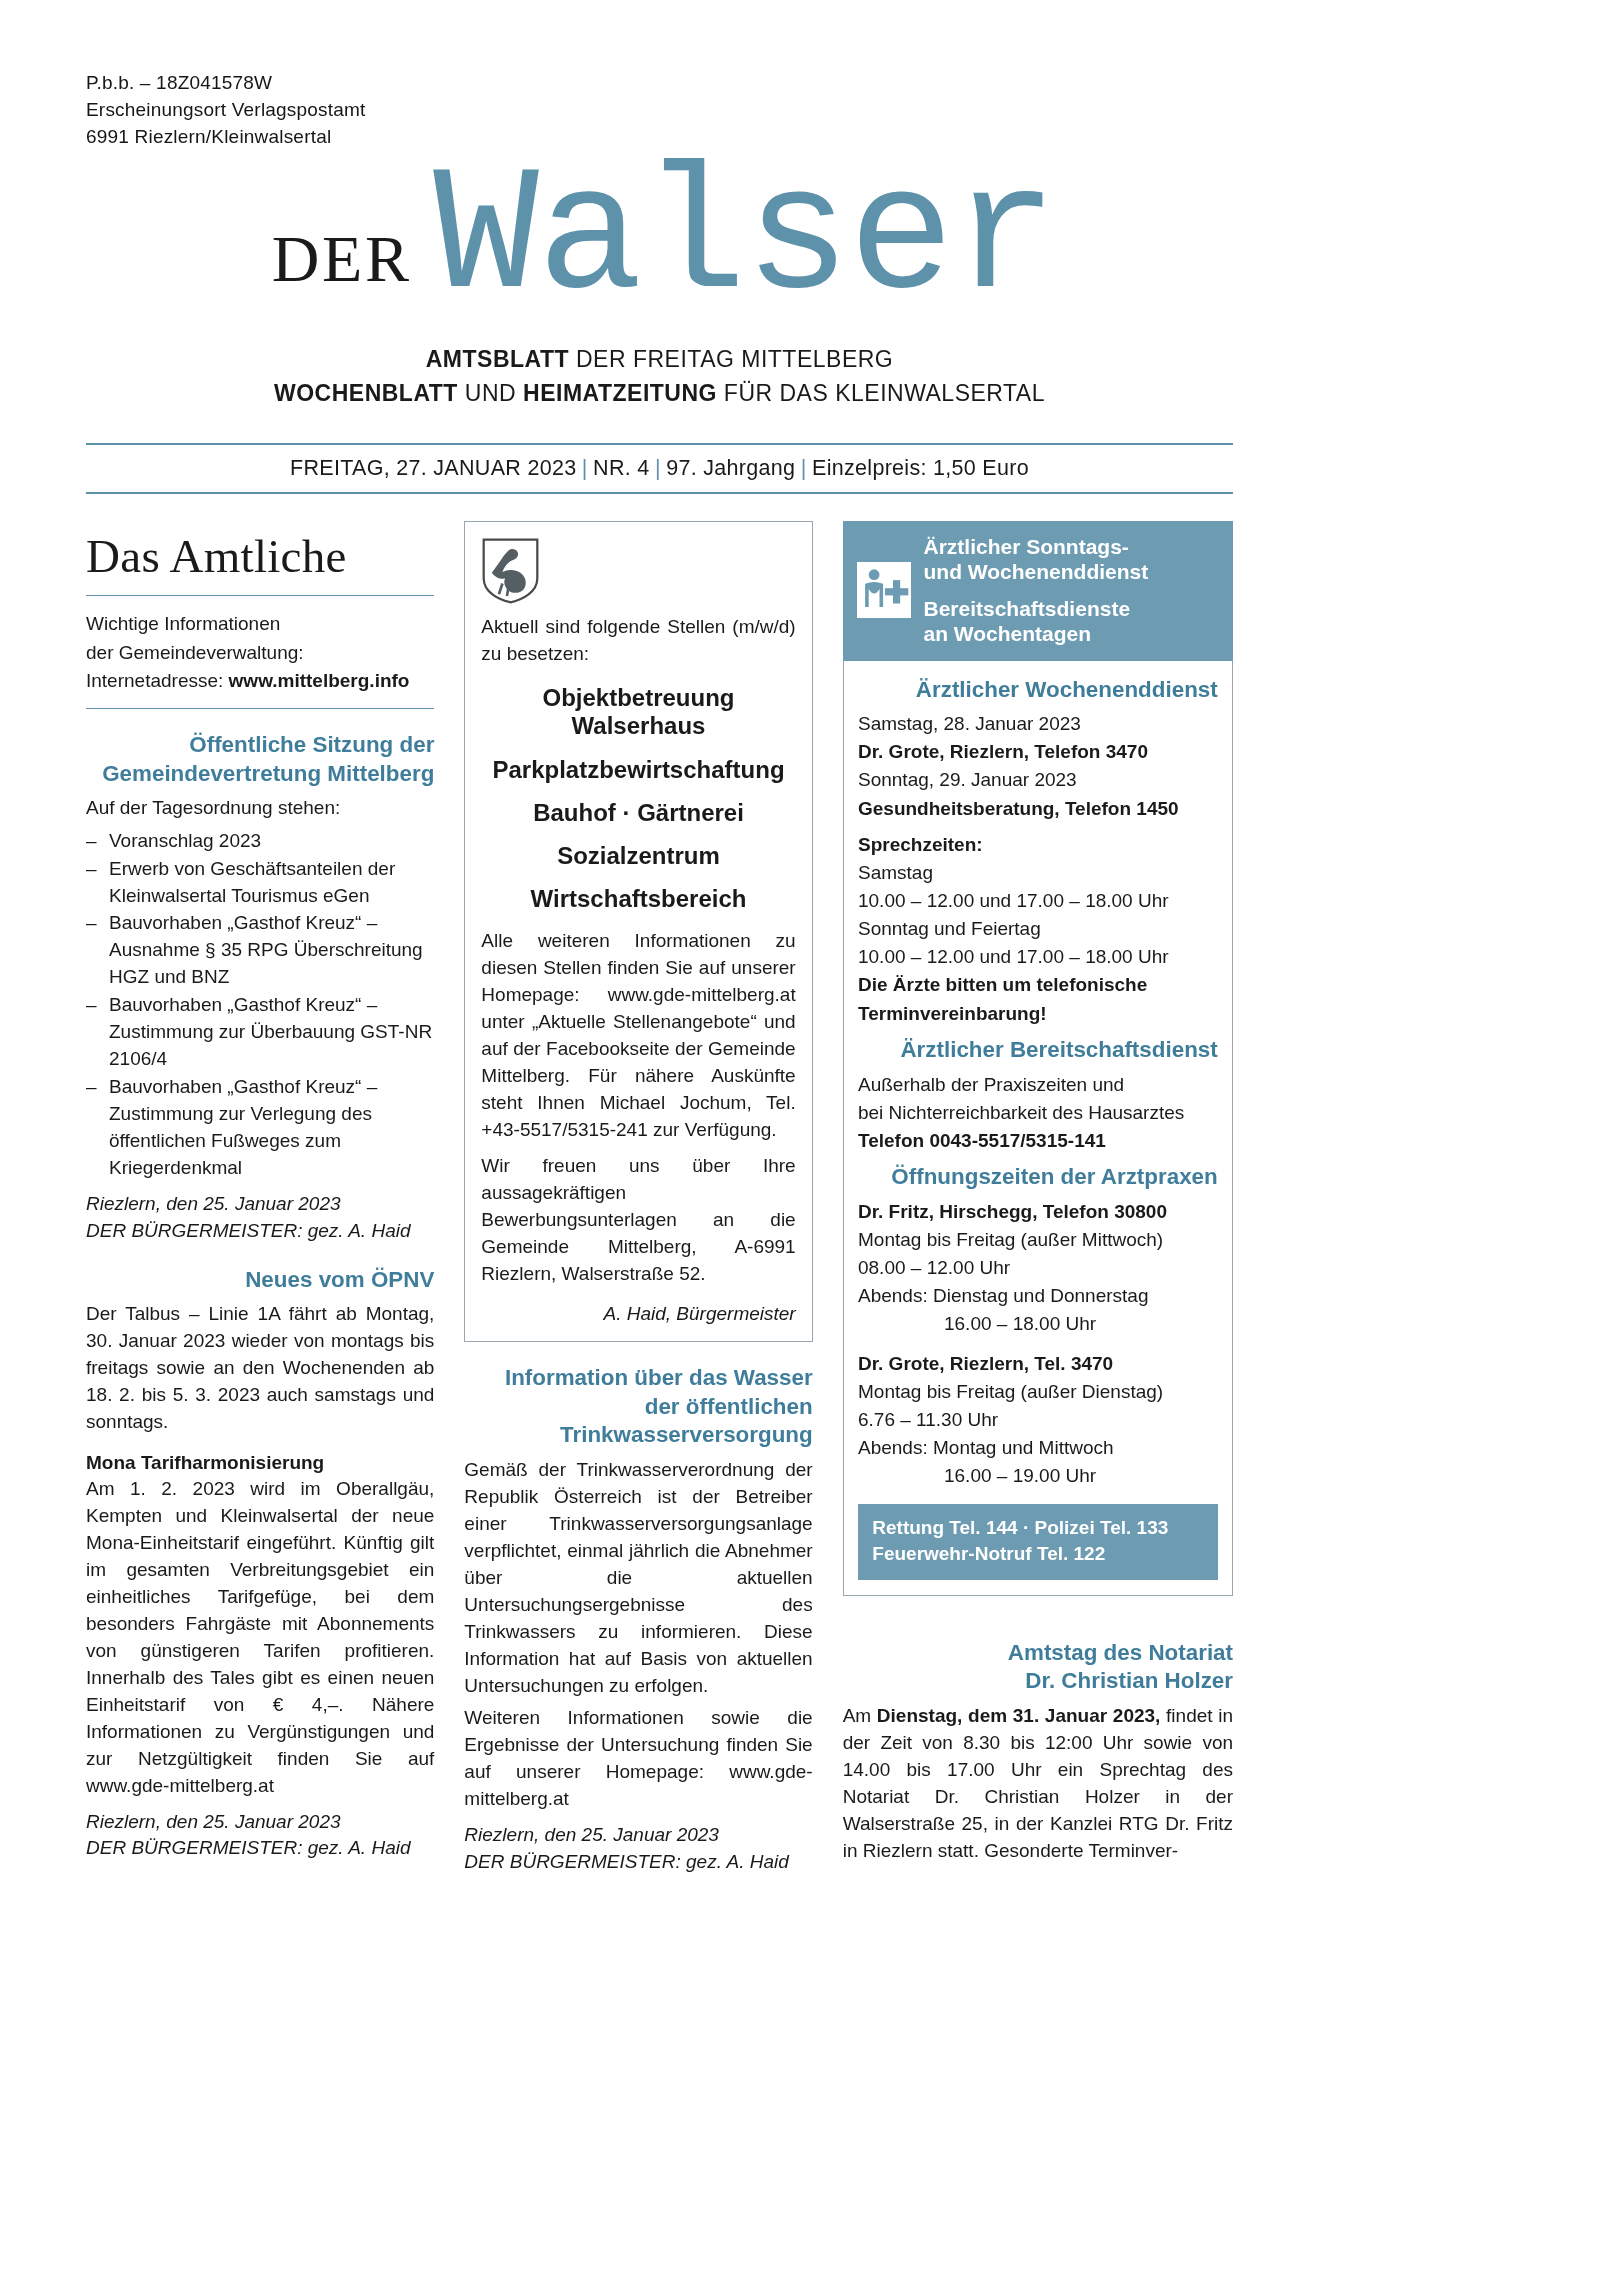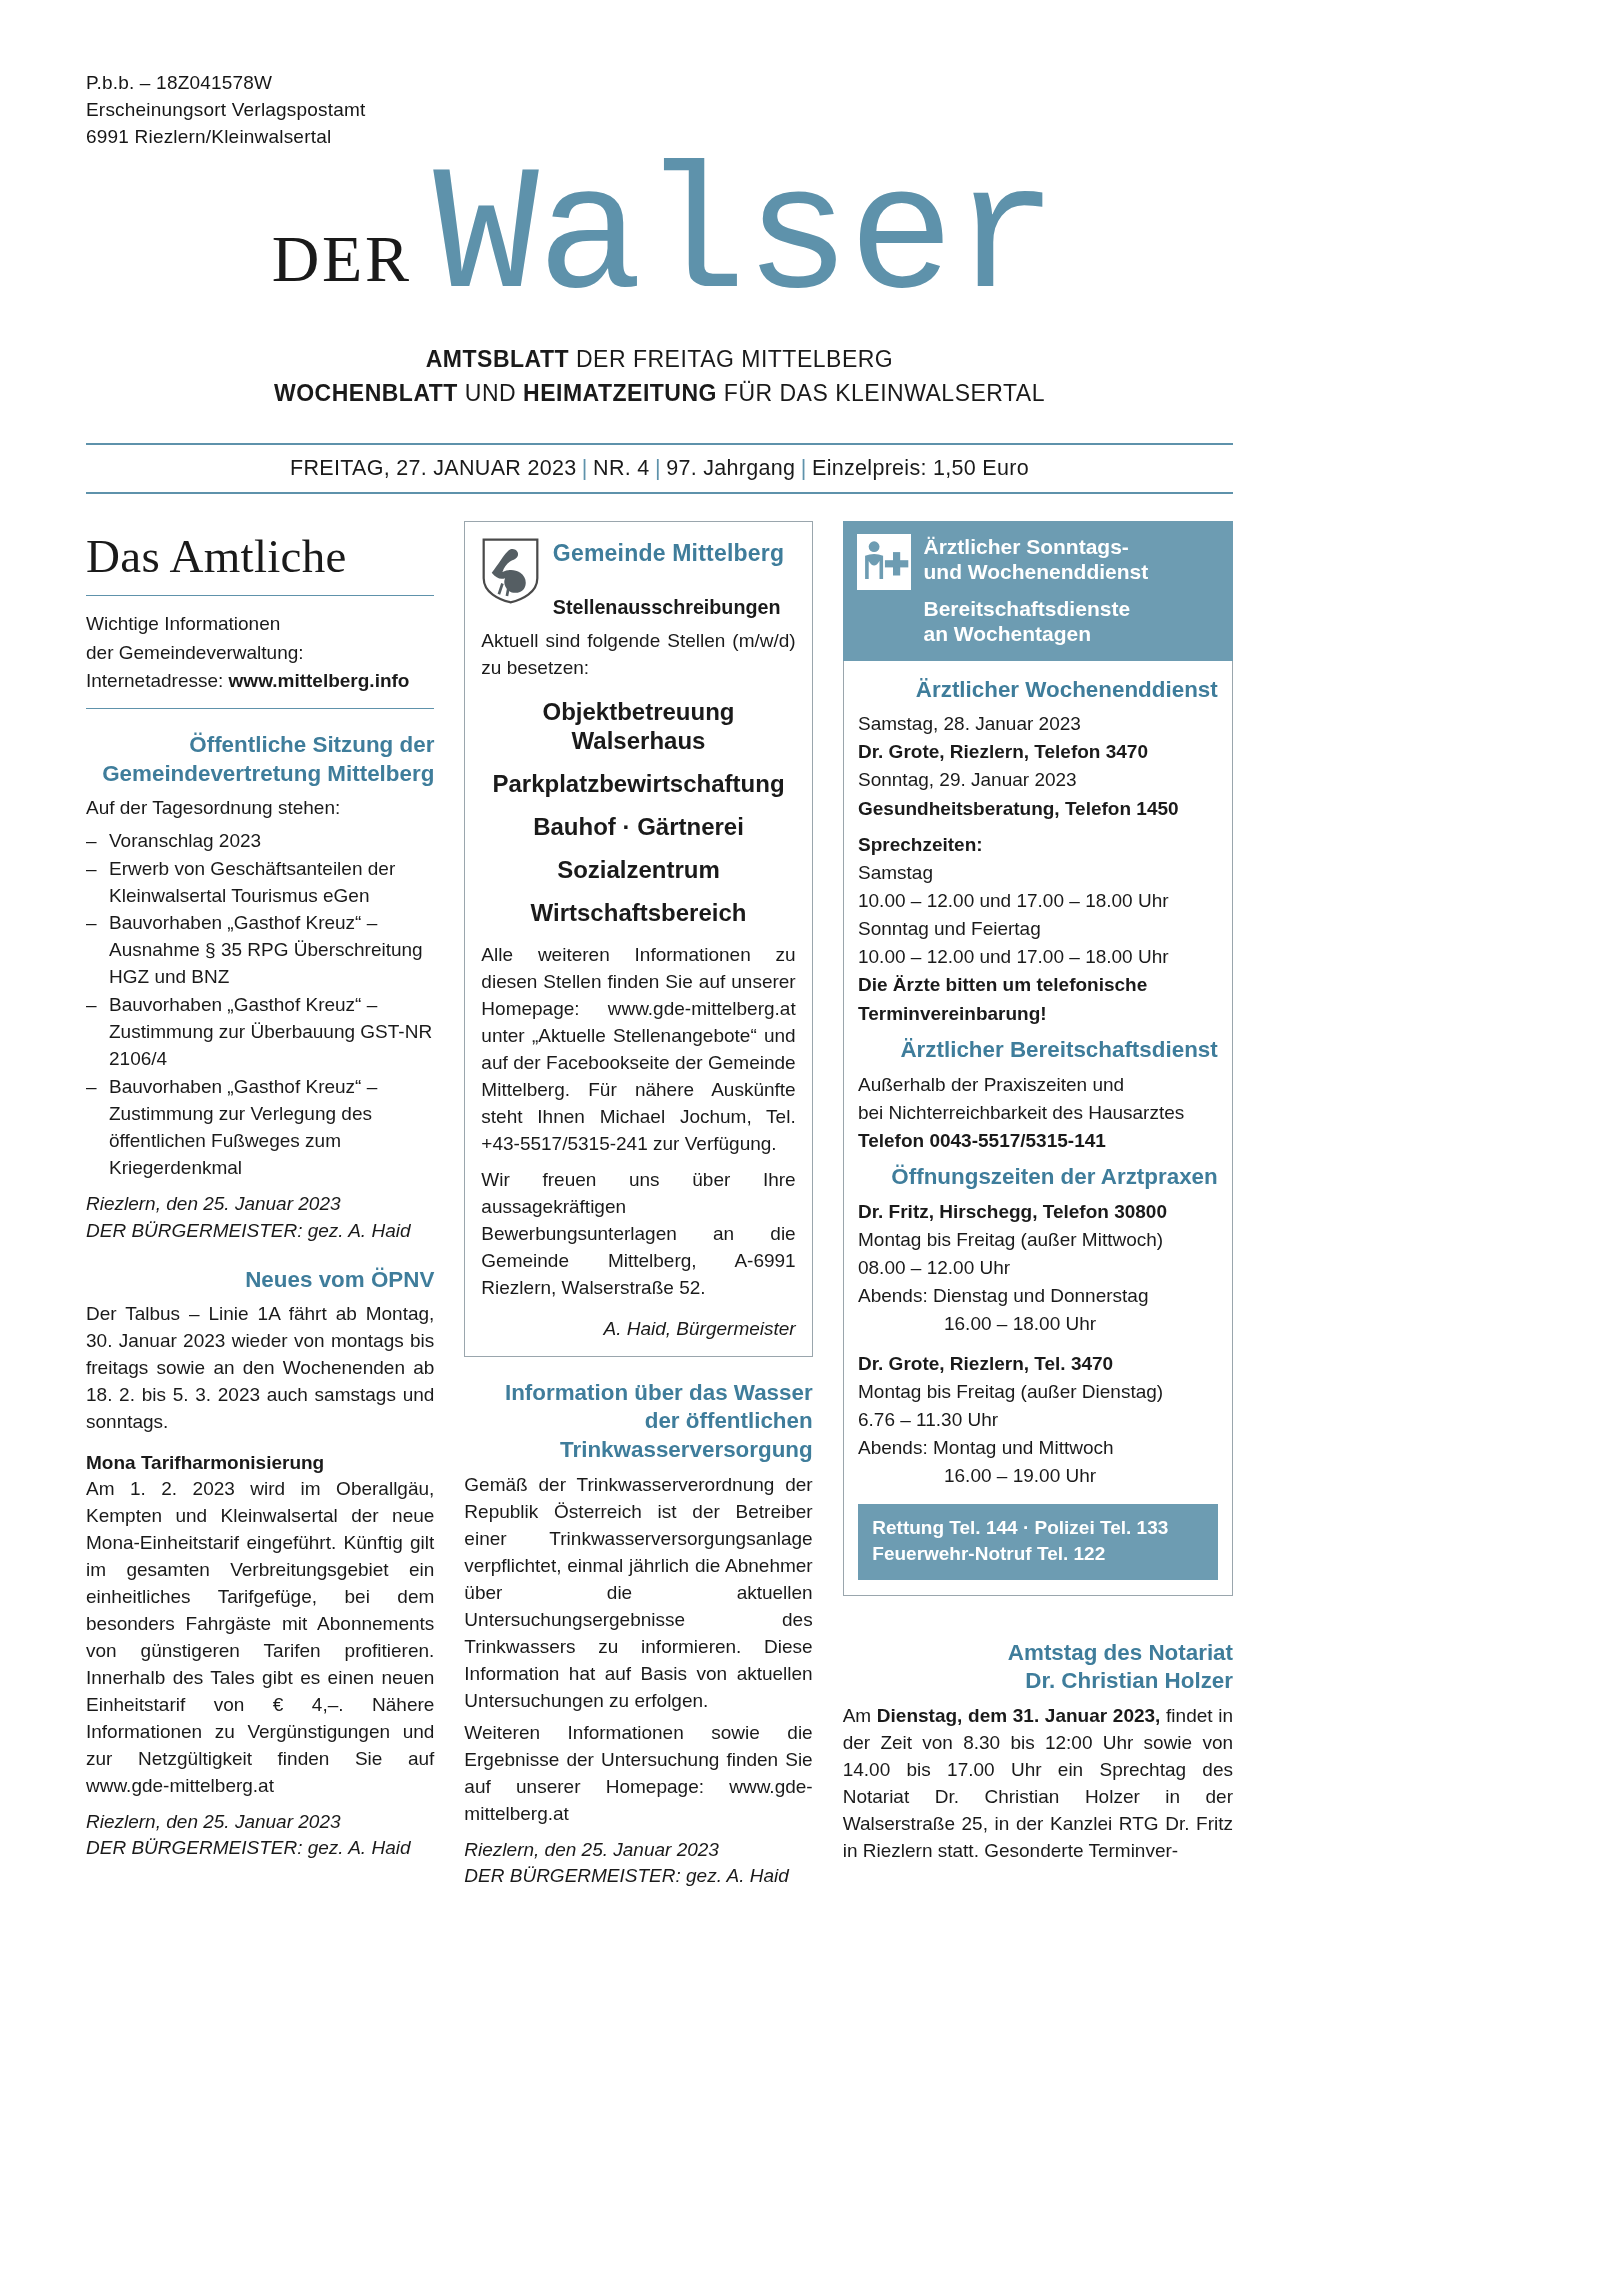--- a/index.html
+++ b/index.html
@@ -203,21 +203,21 @@
     margin-top: 16px;
   }
 
   
   .svc-head {
     background: #6d9cb2;
     color: #ffffff;
     padding: 12.5px 14.3px 14.3px 14.3px;
     display: flex;
     gap: 12.5px;
-    align-items: flex-start;
+    align-items: center;
   }
   .svc-icon {
     width: 54px;
     height: 56px;
     background: #ffffff;
     flex: none;
     position: relative;
   }
   .svc-head-text {
     font-size: 21px;
@@ -321,24 +321,20 @@
     </div>
 
     <div class="col col2">
       <div class="box">
         <div class="box-head">
           <svg class="crest" viewBox="0 0 66 76">
             <path d="M3 3 H63 V46 C63 62 46 70 33 73 C20 70 3 62 3 46 Z" fill="#ffffff" stroke="#4a4a4a" stroke-width="2.5"></path>
             <path d="M12 40 C20 30 24 22 30 16 C33 12 39 13 41 17 C43 22 38 25 35 26 C30 28 26 33 24 39 C31 36 38 36 44 40 C50 44 52 52 48 58 C44 63 36 64 31 60 C26 56 25 50 27 46 C22 48 17 46 12 40 Z" fill="#555e63"></path>
             <path d="M24 52 L20 64 M31 55 L29 66" stroke="#555e63" stroke-width="3" fill="none"></path>
           </svg>
-          <div class="box-head-text">
-            <div class="gemeinde-title">Gemeinde Mittelberg</div>
-            <div class="stellen-title">Stellenausschreibungen</div>
-          </div>
         </div>
         <p class="body">Aktuell sind folgende Stellen (m/w/d) zu besetzen:</p>
         <div class="joblist">
           <div>Objektbetreuung Walserhaus</div>
           <div>Parkplatzbewirtschaftung</div>
           <div>Bauhof · Gärtnerei</div>
           <div>Sozialzentrum</div>
           <div>Wirtschaftsbereich</div>
         </div>
         <p class="body">Alle weiteren Informationen zu diesen Stellen finden Sie auf unserer Homepage: www.gde-mittelberg.at unter „Aktuelle Stellenangebote“ und auf der Facebookseite der Gemeinde Mittelberg. Für nähere Auskünfte steht Ihnen Michael Jochum, Tel. +43-5517/5315-241 zur Verfügung.</p>

